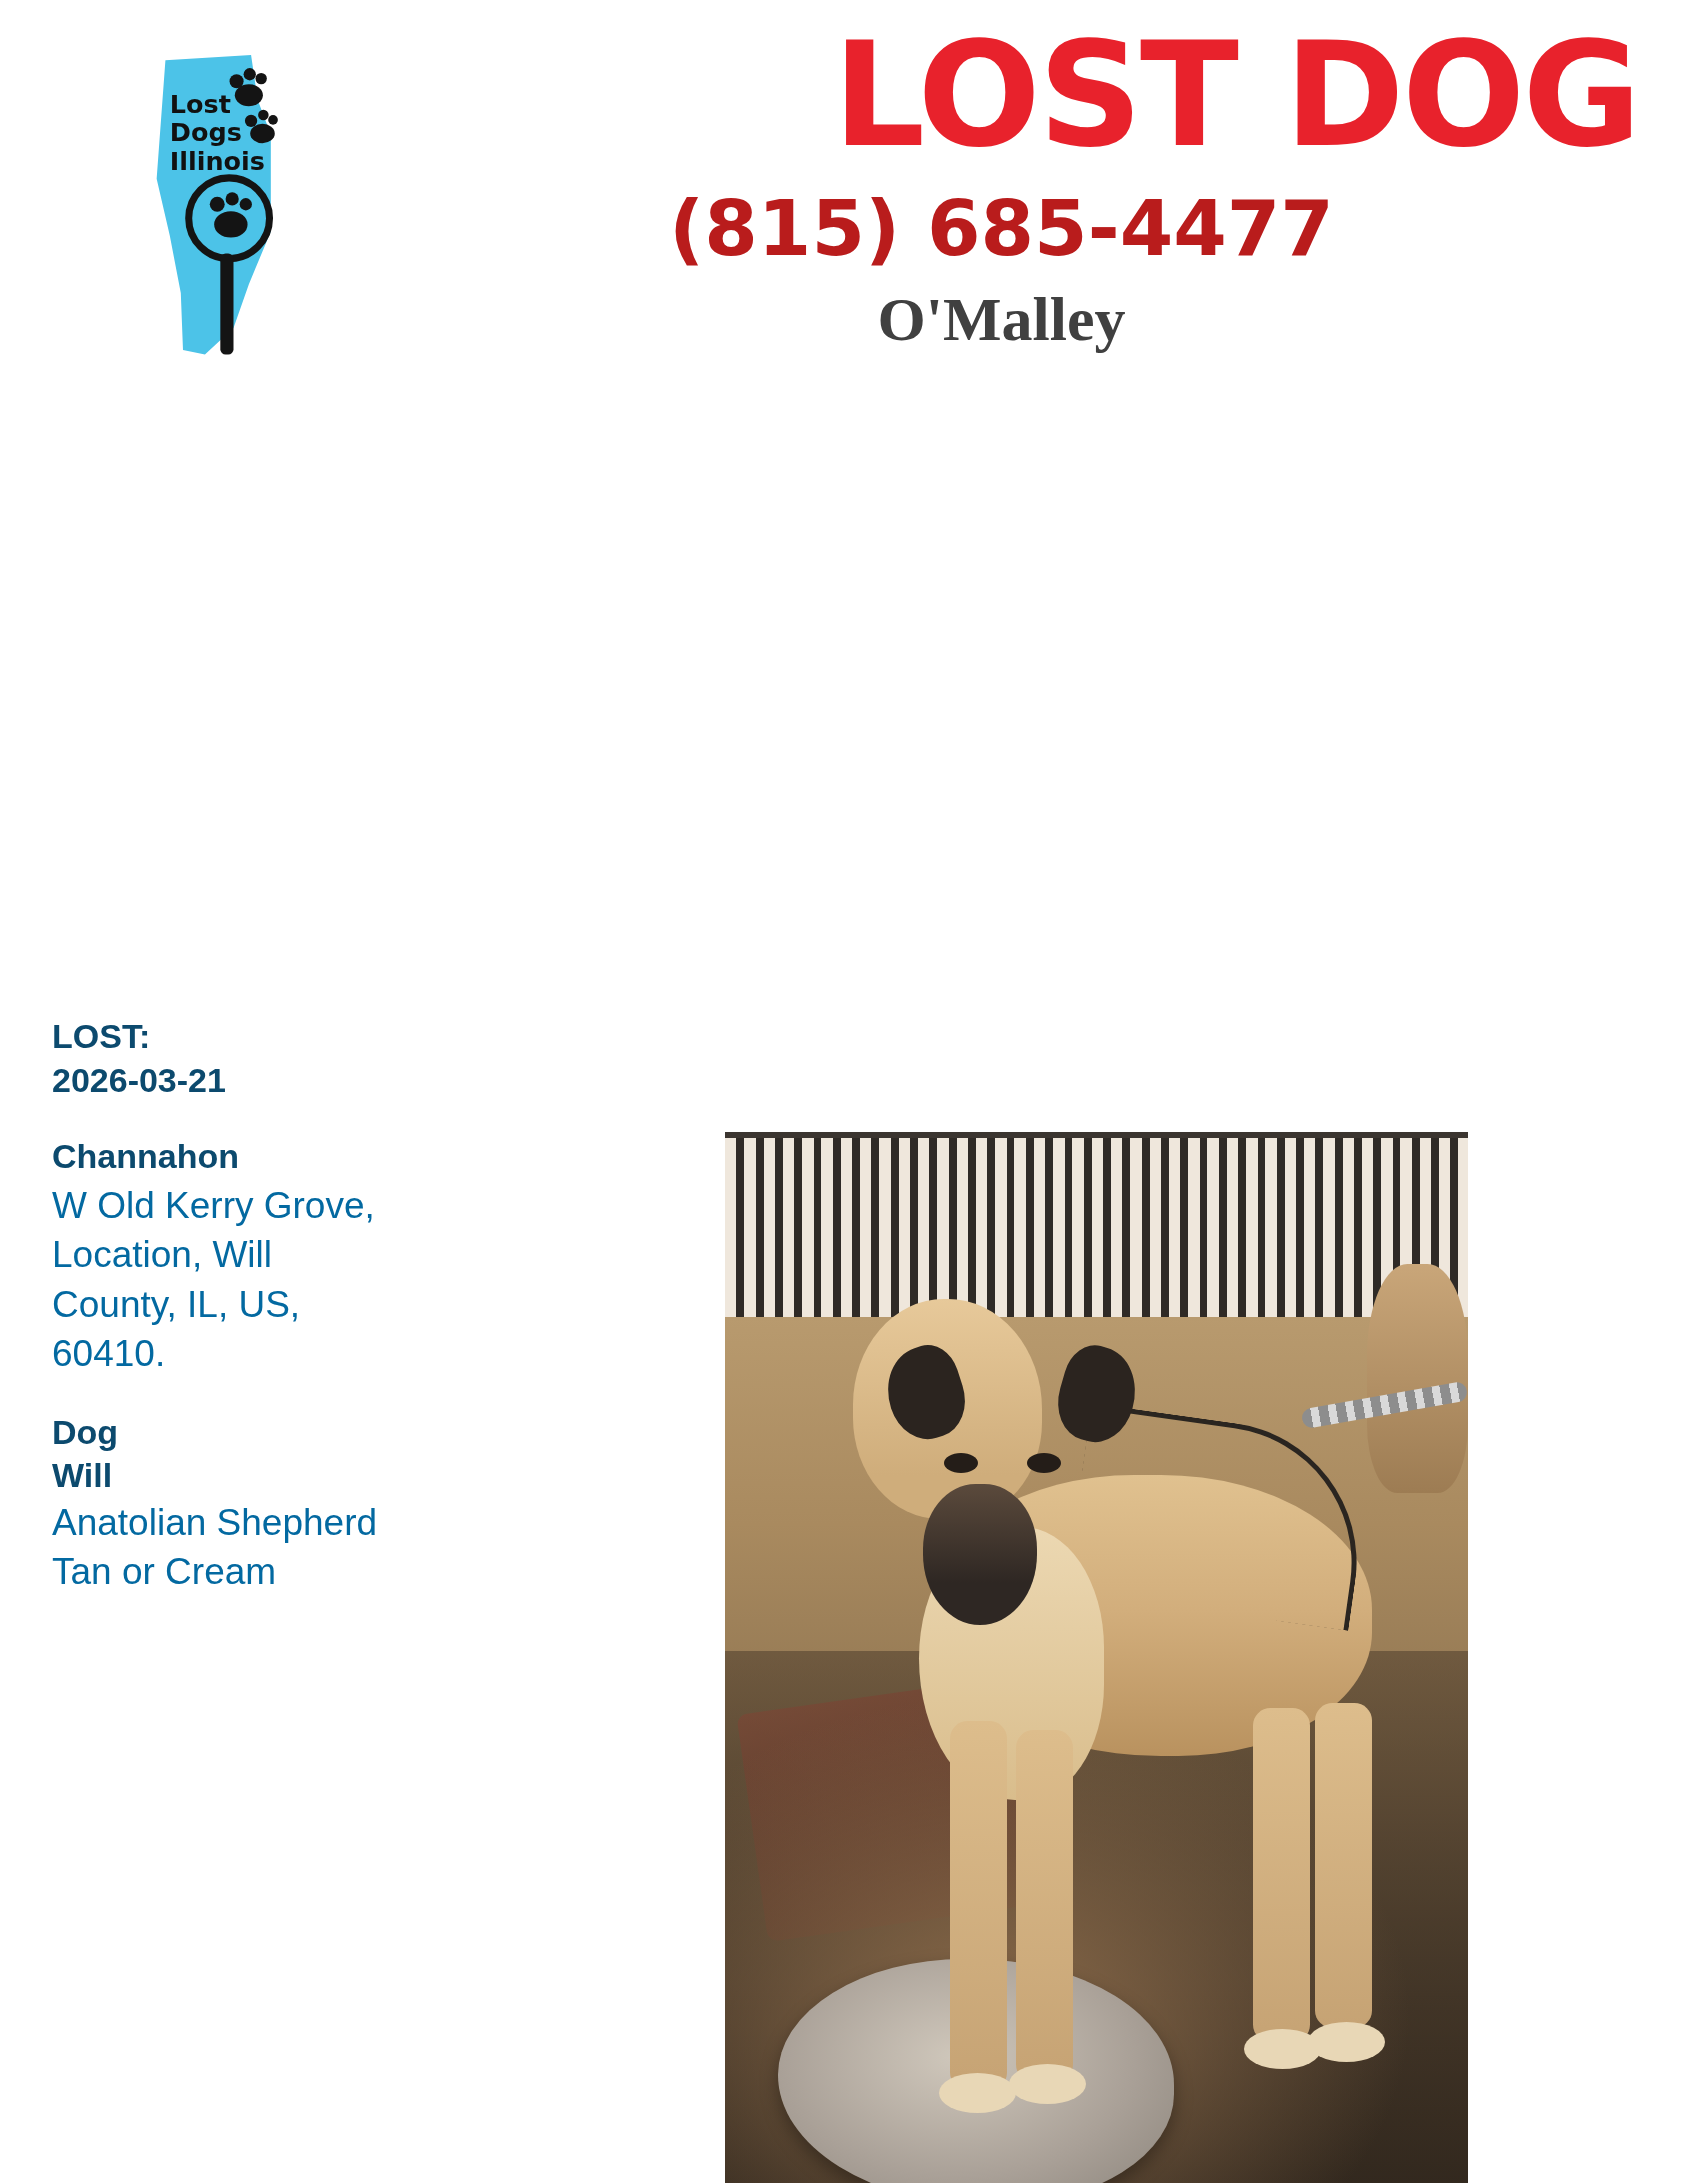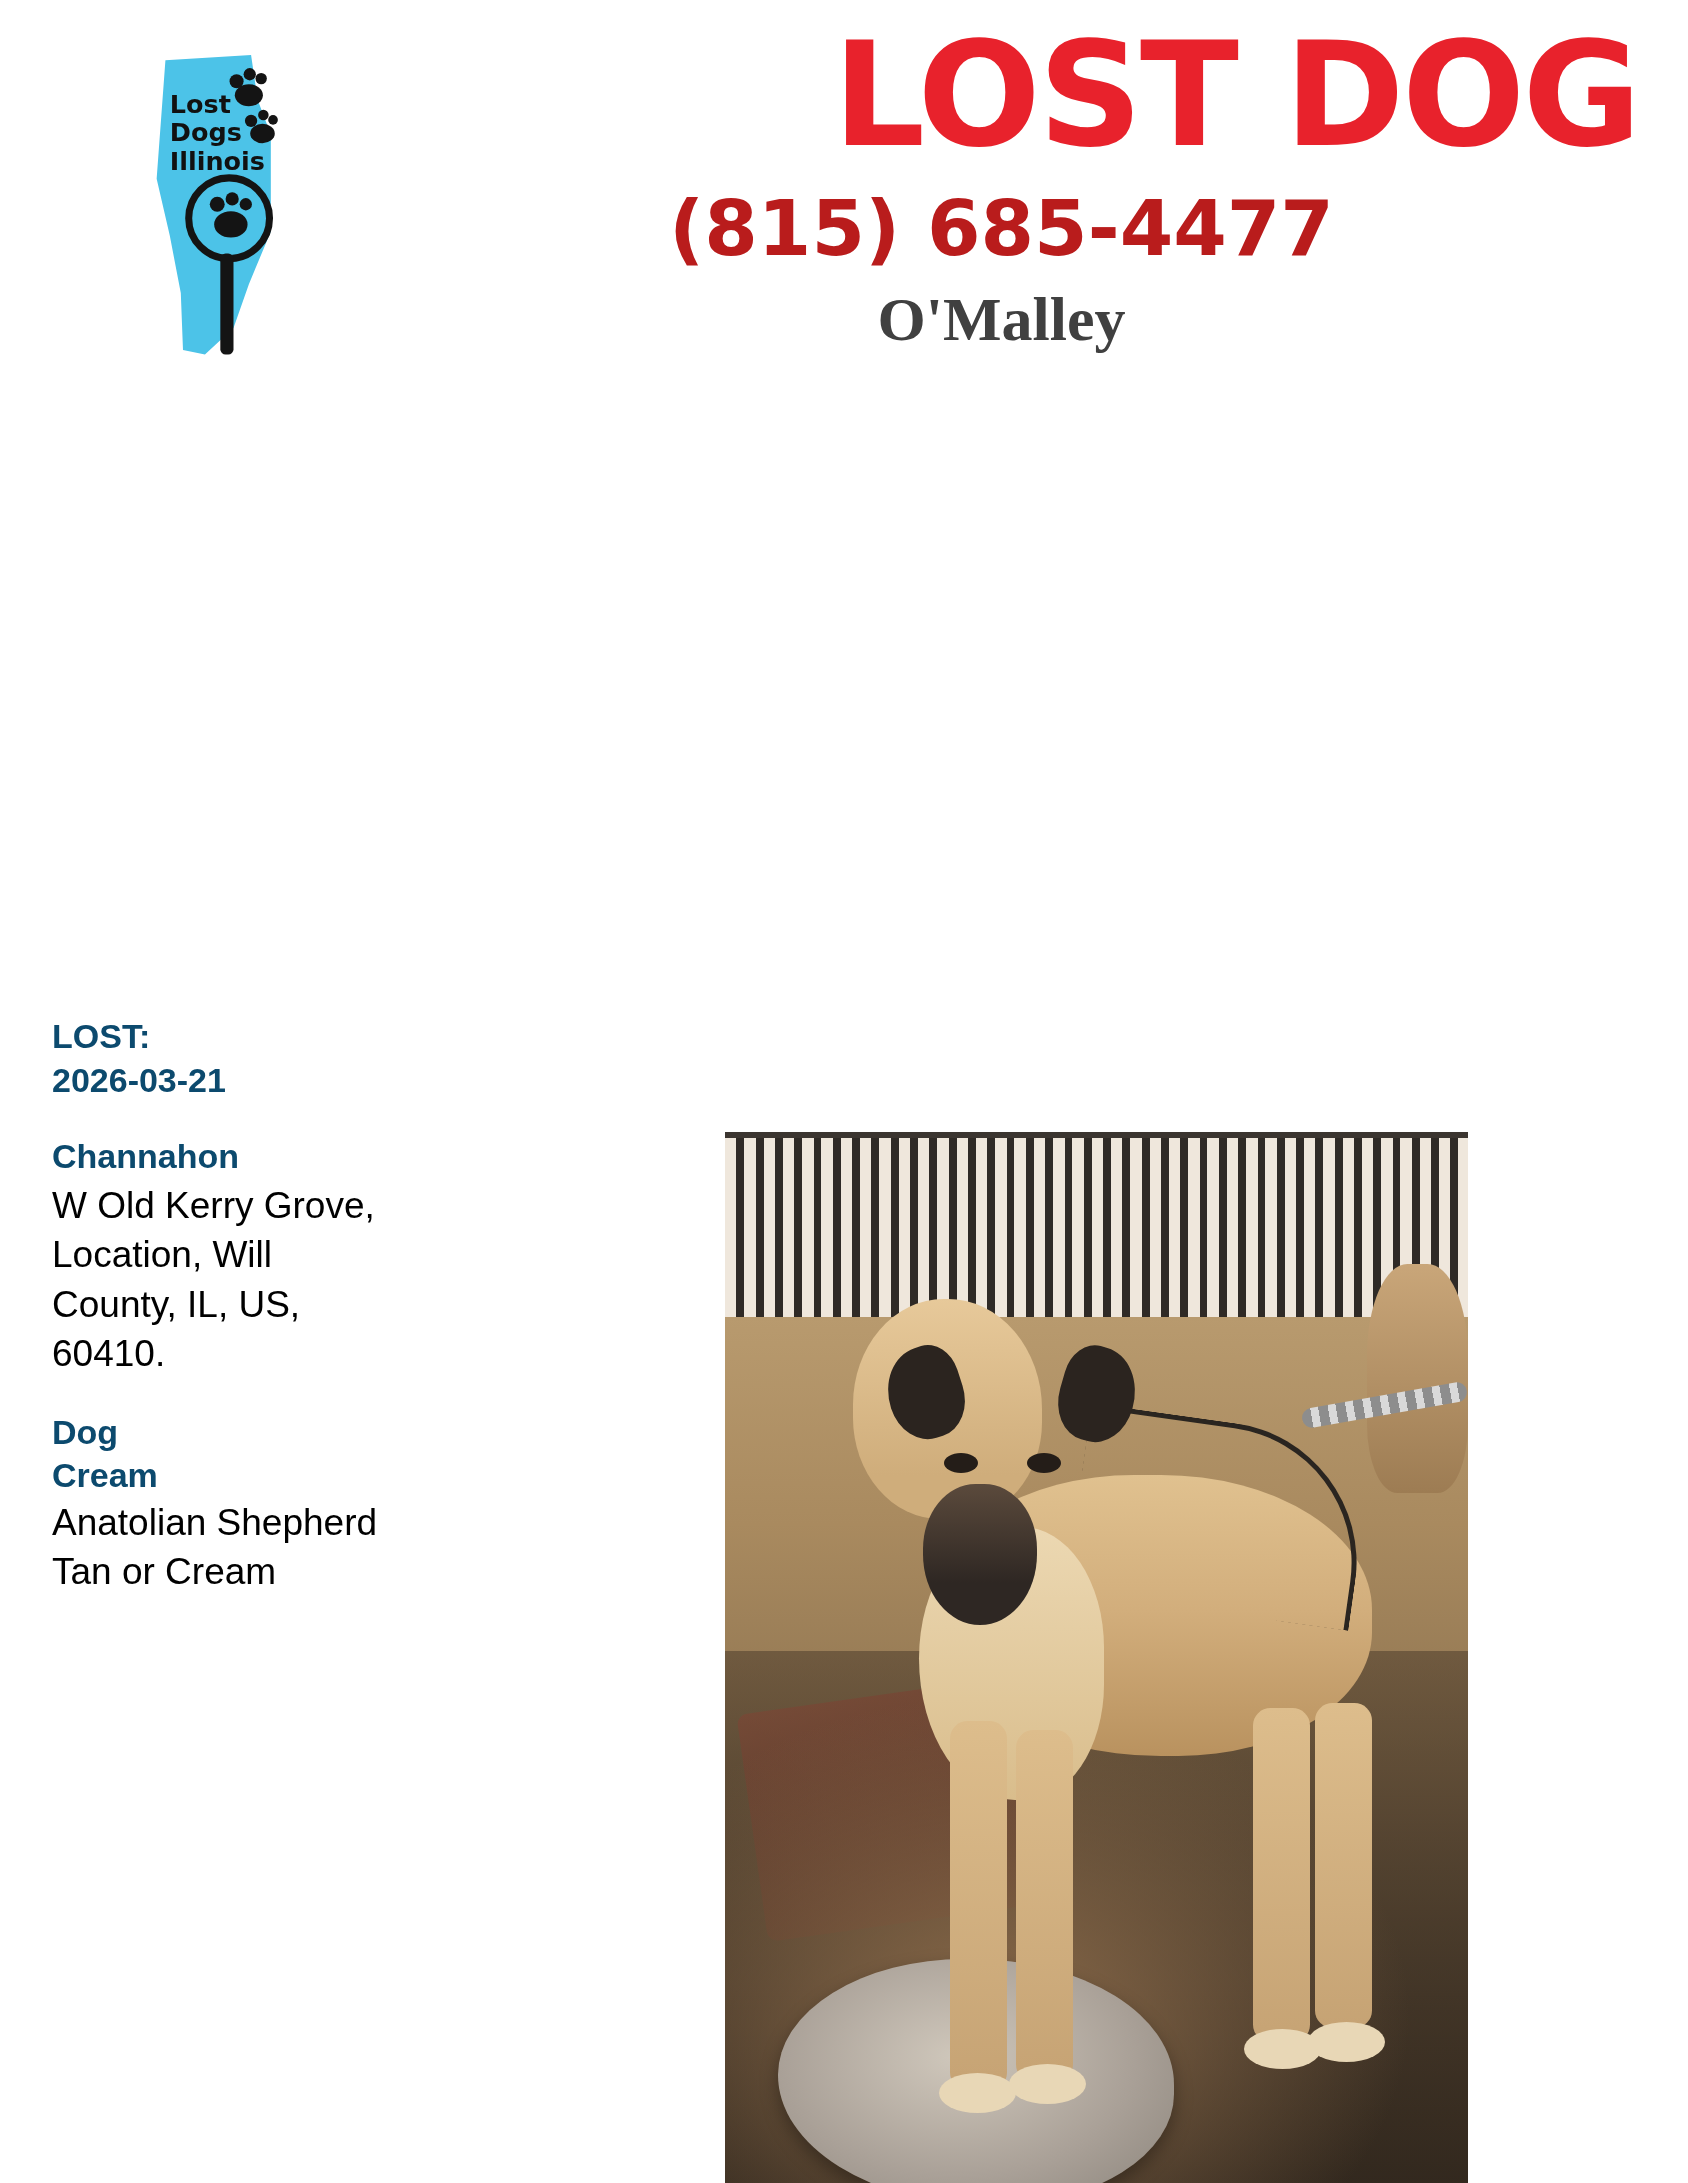--- a/index.html
+++ b/index.html
@@ -97,21 +97,21 @@
     font-size: 34px;
     line-height: 1.28;
     font-weight: 700;
     color: #0c4a6e;
     margin: 0;
   }
   .lbl-normal {
     font-size: 37px;
     line-height: 1.33;
     font-weight: 400;
-    color: #000000;
+    color: #0369a1;
     margin: 0;
   }
 
   .loc-block .lbl-strong { margin-bottom: 2.6px; }
 
   
   .photo-wrap {
     position: absolute;
     left: 713px;
     top: 623px;
@@ -338,21 +338,21 @@
       <div class="block loc-block">
         <div class="lbl-strong">Channahon</div>
         <div class="lbl-normal">W Old Kerry Grove,</div>
         <div class="lbl-normal">Location, Will</div>
         <div class="lbl-normal">County, IL, US,</div>
         <div class="lbl-normal">60410.</div>
       </div>
 
       <div class="block">
         <div class="lbl-strong">Dog</div>
-        <div class="lbl-strong">Cream</div>
+        <div class="lbl-strong">Will</div>
         <div class="lbl-normal">Anatolian Shepherd</div>
         <div class="lbl-normal">Tan or Cream</div>
       </div>
 
     </div>
 
     <div class="photo-wrap">
       <div class="photo">
         <div class="ph-fence"></div>
         <div class="ph-ground"></div>

